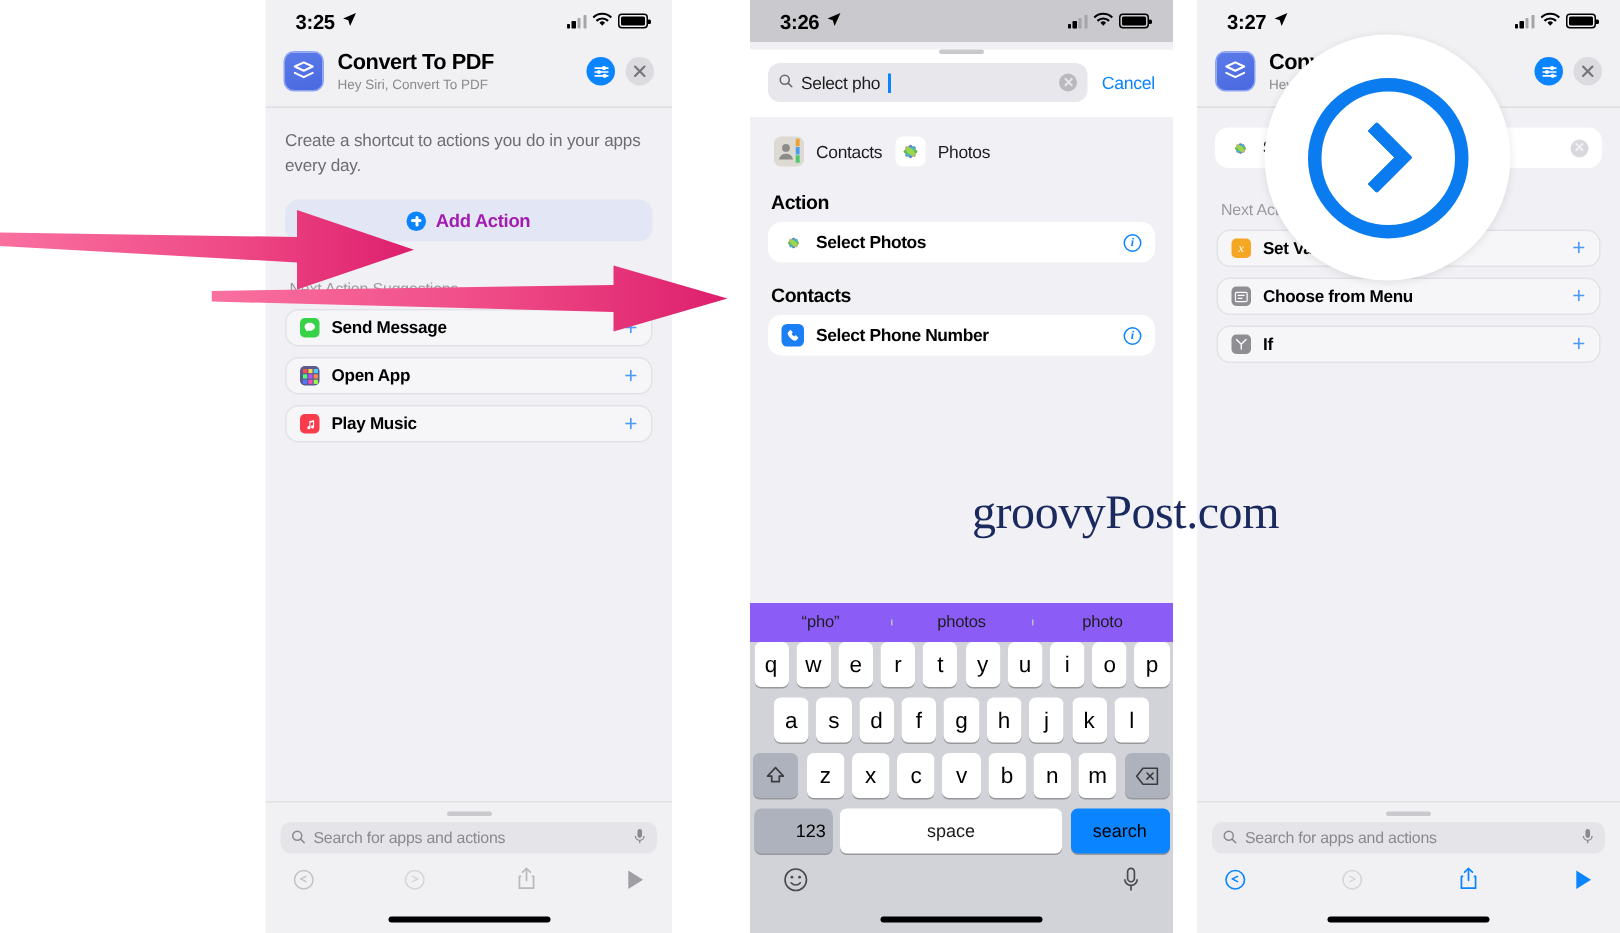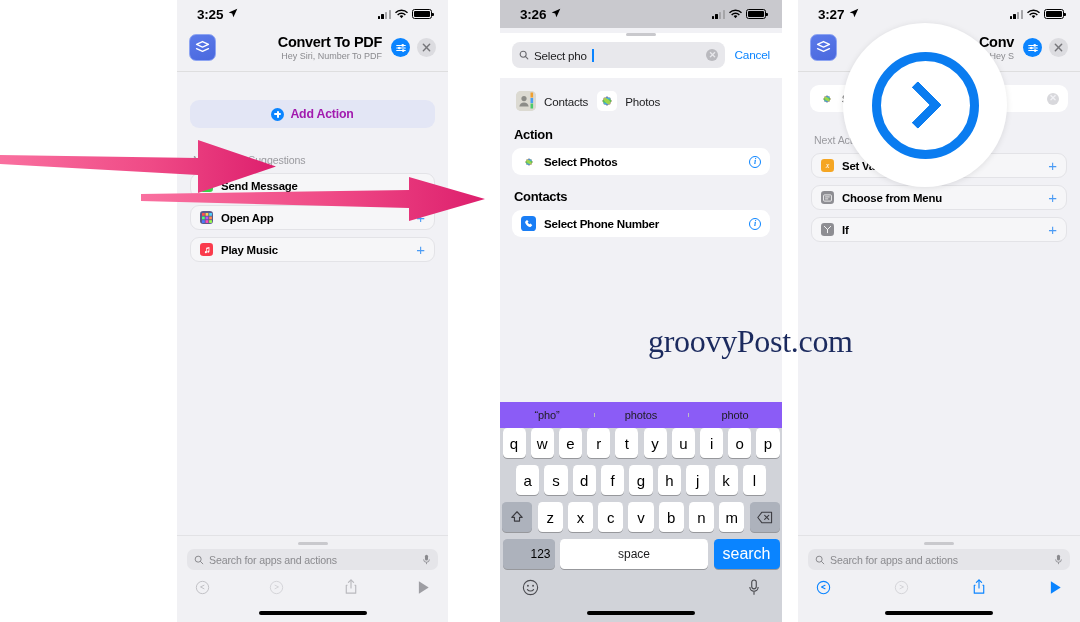--- a/index.html
+++ b/index.html
@@ -60,21 +60,20 @@
   }
   .batt i { display:block; height:100%; background:#000; border-radius:1px; }
 
   
   .sc-header {
     background:#f1f1f4;
     display:flex; align-items:center;
     padding:6px 12px 10px 12px;
     gap:9px;
     border-bottom:1px solid #dededf;
-    text-align:right;
   }
   .app-icon {
     width:27px;height:27px;border-radius:7px;
     background:linear-gradient(160deg,#5b7bea,#4a68de);
     border:1.6px solid #8ea5f2;
     display:flex;align-items:center;justify-content:center;flex:0 0 auto;
   }
   .sc-titles { flex:1; min-width:0; }
   .sc-title {
     font-size:14.5px; font-weight:bold; color:#000;
@@ -260,21 +259,21 @@
     flex:1; height:30px; background:#fff; border-radius:4.5px;
     display:flex; align-items:center; justify-content:center;
     font-size:15px; color:#000;
     box-shadow:0 1px 0 rgba(0,0,0,0.28);
   }
   .key.wide { flex:0 0 30px; background:#adb2bc; }
   .krow.r3 { padding:0 2.5px; }
   .krow.r4 { margin-bottom:0; }
   .key.num { flex:0 0 52px; background:#adb2bc; font-size:12px; font-weight:500;padding-left:24px;}
   .key.space { flex:1; font-size:12px; color:#1c1c1e; }
-  .key.search { flex:0 0 66px; background:#0a84ff; color:#ffffff; font-size:16px; }
+  .key.search { flex:0 0 66px; background:#0a84ff; color:#000000; font-size:12px; }
   .kb-bottom {
     height:40px; display:flex; align-items:center;
     justify-content:space-between; padding:0 22px;
   }
 
   
   .p3-row-se {
     background:#fff; border-radius:9px; height:27px;
     display:flex; align-items:center; padding:0 9px; gap:8px;
     margin:0 12px;
@@ -362,21 +361,21 @@
 
   <div class="sc-header">
     <div class="app-icon">
       <svg width="17" height="17" viewBox="0 0 20 20">
         <path d="M10 3 L17 6.3 L10 9.6 L3 6.3 Z" fill="none" stroke="#fff" stroke-width="1.6" stroke-linejoin="round"></path>
         <path d="M3 11.3 L10 14.6 L17 11.3" fill="none" stroke="#fff" stroke-width="1.6" stroke-linejoin="round" stroke-linecap="round"></path>
       </svg>
     </div>
     <div class="sc-titles">
       <div class="sc-title">Convert To PDF</div>
-      <div class="sc-sub">Hey Siri, Number To PDF</div>
+      <div class="sc-sub">Hey Siri, Convert To PDF</div>
     </div>
     <div class="hdr-btns">
       <div class="btn-round btn-settings">
         <svg width="12" height="12" viewBox="0 0 14 14">
           <g stroke="#fff" stroke-width="1.2" stroke-linecap="round">
             <line x1="2" y1="4" x2="12" y2="4"></line>
             <line x1="2" y1="7" x2="12" y2="7"></line>
             <line x1="2" y1="10" x2="12" y2="10"></line>
           </g>
           <circle cx="9" cy="4" r="1.6" fill="#fff"></circle>
@@ -389,20 +388,21 @@
           <g stroke="#76767a" stroke-width="1.6" stroke-linecap="round">
             <line x1="1.5" y1="1.5" x2="8.5" y2="8.5"></line>
             <line x1="8.5" y1="1.5" x2="1.5" y2="8.5"></line>
           </g>
         </svg>
       </div>
     </div>
   </div>
 
   <div class="sc-body">
+    <div class="sc-desc">Create a shortcut to actions you do in your apps every day.</div>
 
     <div class="add-action">
       <span class="plus-wrap">
           <span class="plus-circle"></span>
         </span>
       <span class="lbl">Add Action</span>
     </div>
 
     <div class="section-label">Next Action Suggestions</div>
 

